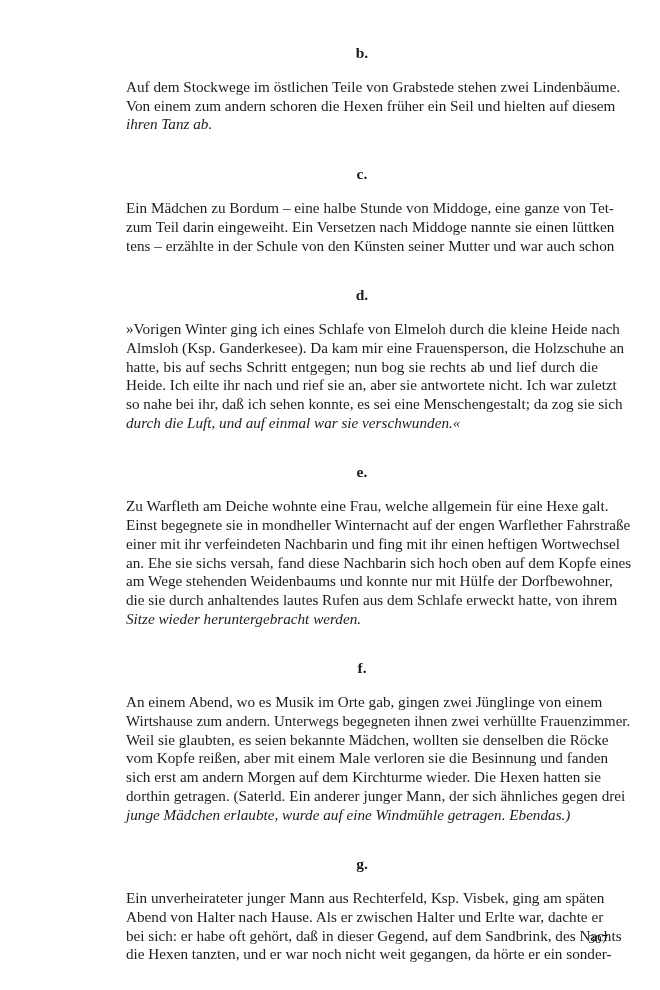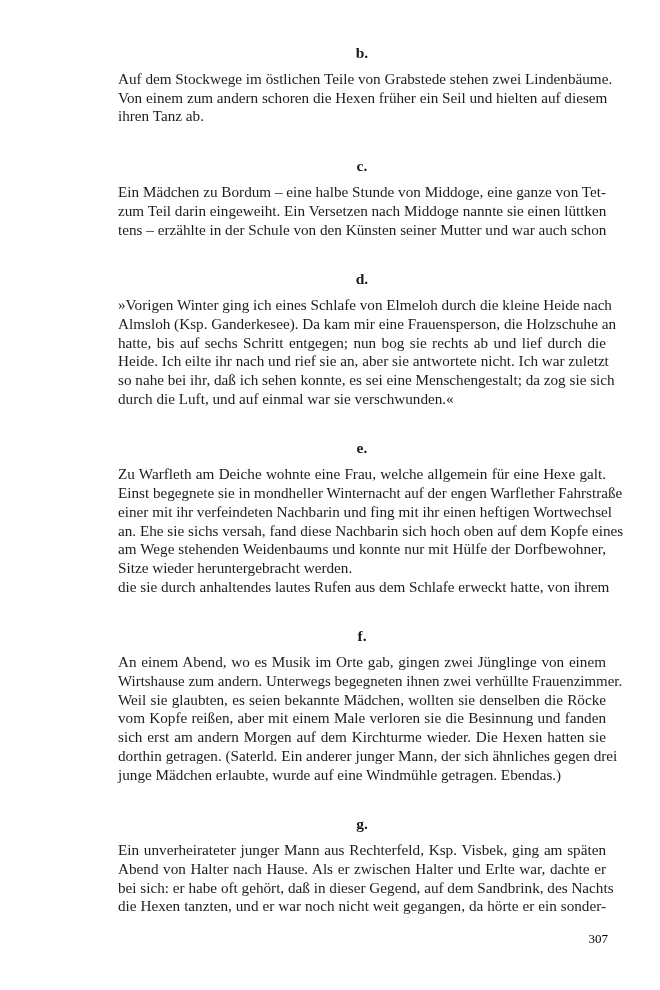--- a/index.html
+++ b/index.html
@@ -26,33 +26,34 @@
     margin: 30px 0 8px 0;
     font-size: 15.5px;
     line-height: 19px;
     font-weight: bold;
     text-align: center;
   }
   section:first-child .sec-head {
     margin-top: 43px;
   }
   .para {
-    margin: 8px;
+    margin: 16px;
     padding: 0;
   }
   .line {
     display: block;
     font-size: 15.2px;
     line-height: 18.7px;
     text-align: justify;
     text-align-last: justify;
     white-space: nowrap;
   }
   .line.last {
     text-align-last: left;
+    font-style: italic;
   }
   .page-number {
     position: absolute;
     top: 931px;
     right: 52px;
     font-size: 13px;
     line-height: 16px;
     color: #000000;
   }
 </style>
@@ -93,22 +94,22 @@
     </section>
 
     <section>
       <h2 class="sec-head">e.</h2>
       <p class="para">
         <span class="line">Zu Warfleth am Deiche wohnte eine Frau, welche allgemein für eine Hexe galt.</span>
         <span class="line" style="transform-origin: left center; transform: scaleX(0.996047);">Einst begegnete sie in mondheller Winternacht auf der engen Warflether Fahrstraße</span>
         <span class="line">einer mit ihr verfeindeten Nachbarin und fing mit ihr einen heftigen Wortwechsel</span>
         <span class="line">an. Ehe sie sichs versah, fand diese Nachbarin sich hoch oben auf dem Kopfe eines</span>
         <span class="line">am Wege stehenden Weidenbaums und konnte nur mit Hülfe der Dorfbewohner,</span>
+        <span class="line">die sie durch anhaltendes lautes Rufen aus dem Schlafe erweckt hatte, von ihrem</span>
         <span class="line last">Sitze wieder heruntergebracht werden.</span>
-        <span class="line">die sie durch anhaltendes lautes Rufen aus dem Schlafe erweckt hatte, von ihrem</span>
       </p>
     </section>
 
     <section>
       <h2 class="sec-head">f.</h2>
       <p class="para">
         <span class="line">An einem Abend, wo es Musik im Orte gab, gingen zwei Jünglinge von einem</span>
         <span class="line" style="transform-origin: left center; transform: scaleX(0.984375);">Wirtshause zum andern. Unterwegs begegneten ihnen zwei verhüllte Frauenzimmer.</span>
         <span class="line">Weil sie glaubten, es seien bekannte Mädchen, wollten sie denselben die Röcke</span>
         <span class="line">vom Kopfe reißen, aber mit einem Male verloren sie die Besinnung und fanden</span>

